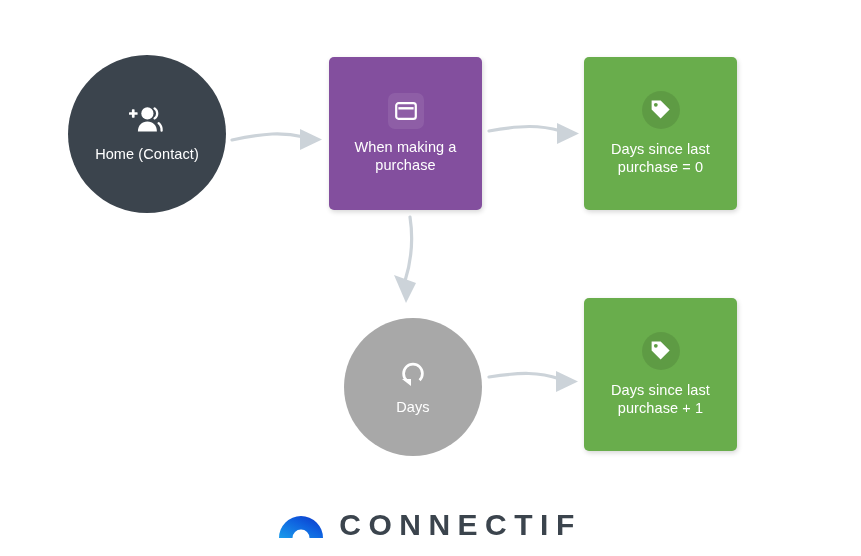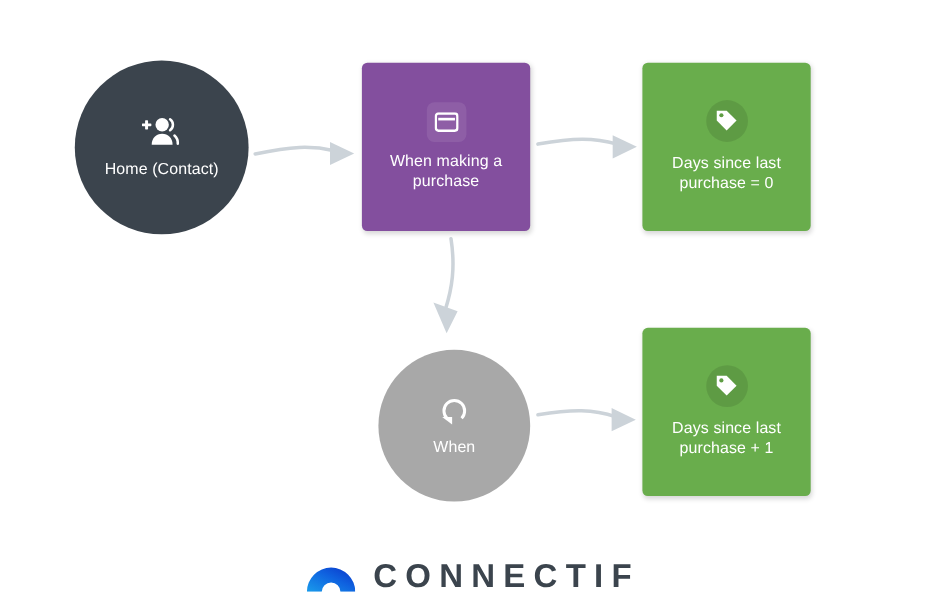--- a/index.html
+++ b/index.html
@@ -213,21 +213,21 @@
 purchase  = 0</div>
   </div>
 
   <div class="node node-circle node-plan">
     <div class="icon-badge badge-plain">
       <svg width="28" height="28" viewBox="0 0 28 28">
         <path d="M7.4,21.2 A9.4,9.4 0 1 1 20.6,21.2" fill="none" stroke="#ffffff" stroke-width="2.7" stroke-linecap="butt"></path>
         <polygon points="3.0,20.0 12.0,20.0 12.0,27.0" fill="#ffffff"></polygon>
       </svg>
     </div>
-    <div class="node-label">When</div>
+    <div class="node-label">Days</div>
   </div>
 
   <div class="node node-card node-tag-2">
     <div class="icon-badge badge-circle">
       <svg width="21" height="21" viewBox="0 0 21 21">
         <path d="M1.6,1.6 L10.6,1.6 L19.6,10.6 L10.6,19.6 L1.6,10.6 Z" fill="#ffffff"></path>
         <circle cx="5.8" cy="5.8" r="1.9" fill="#5f9d44"></circle>
       </svg>
     </div>
     <div class="node-label">Days since last

